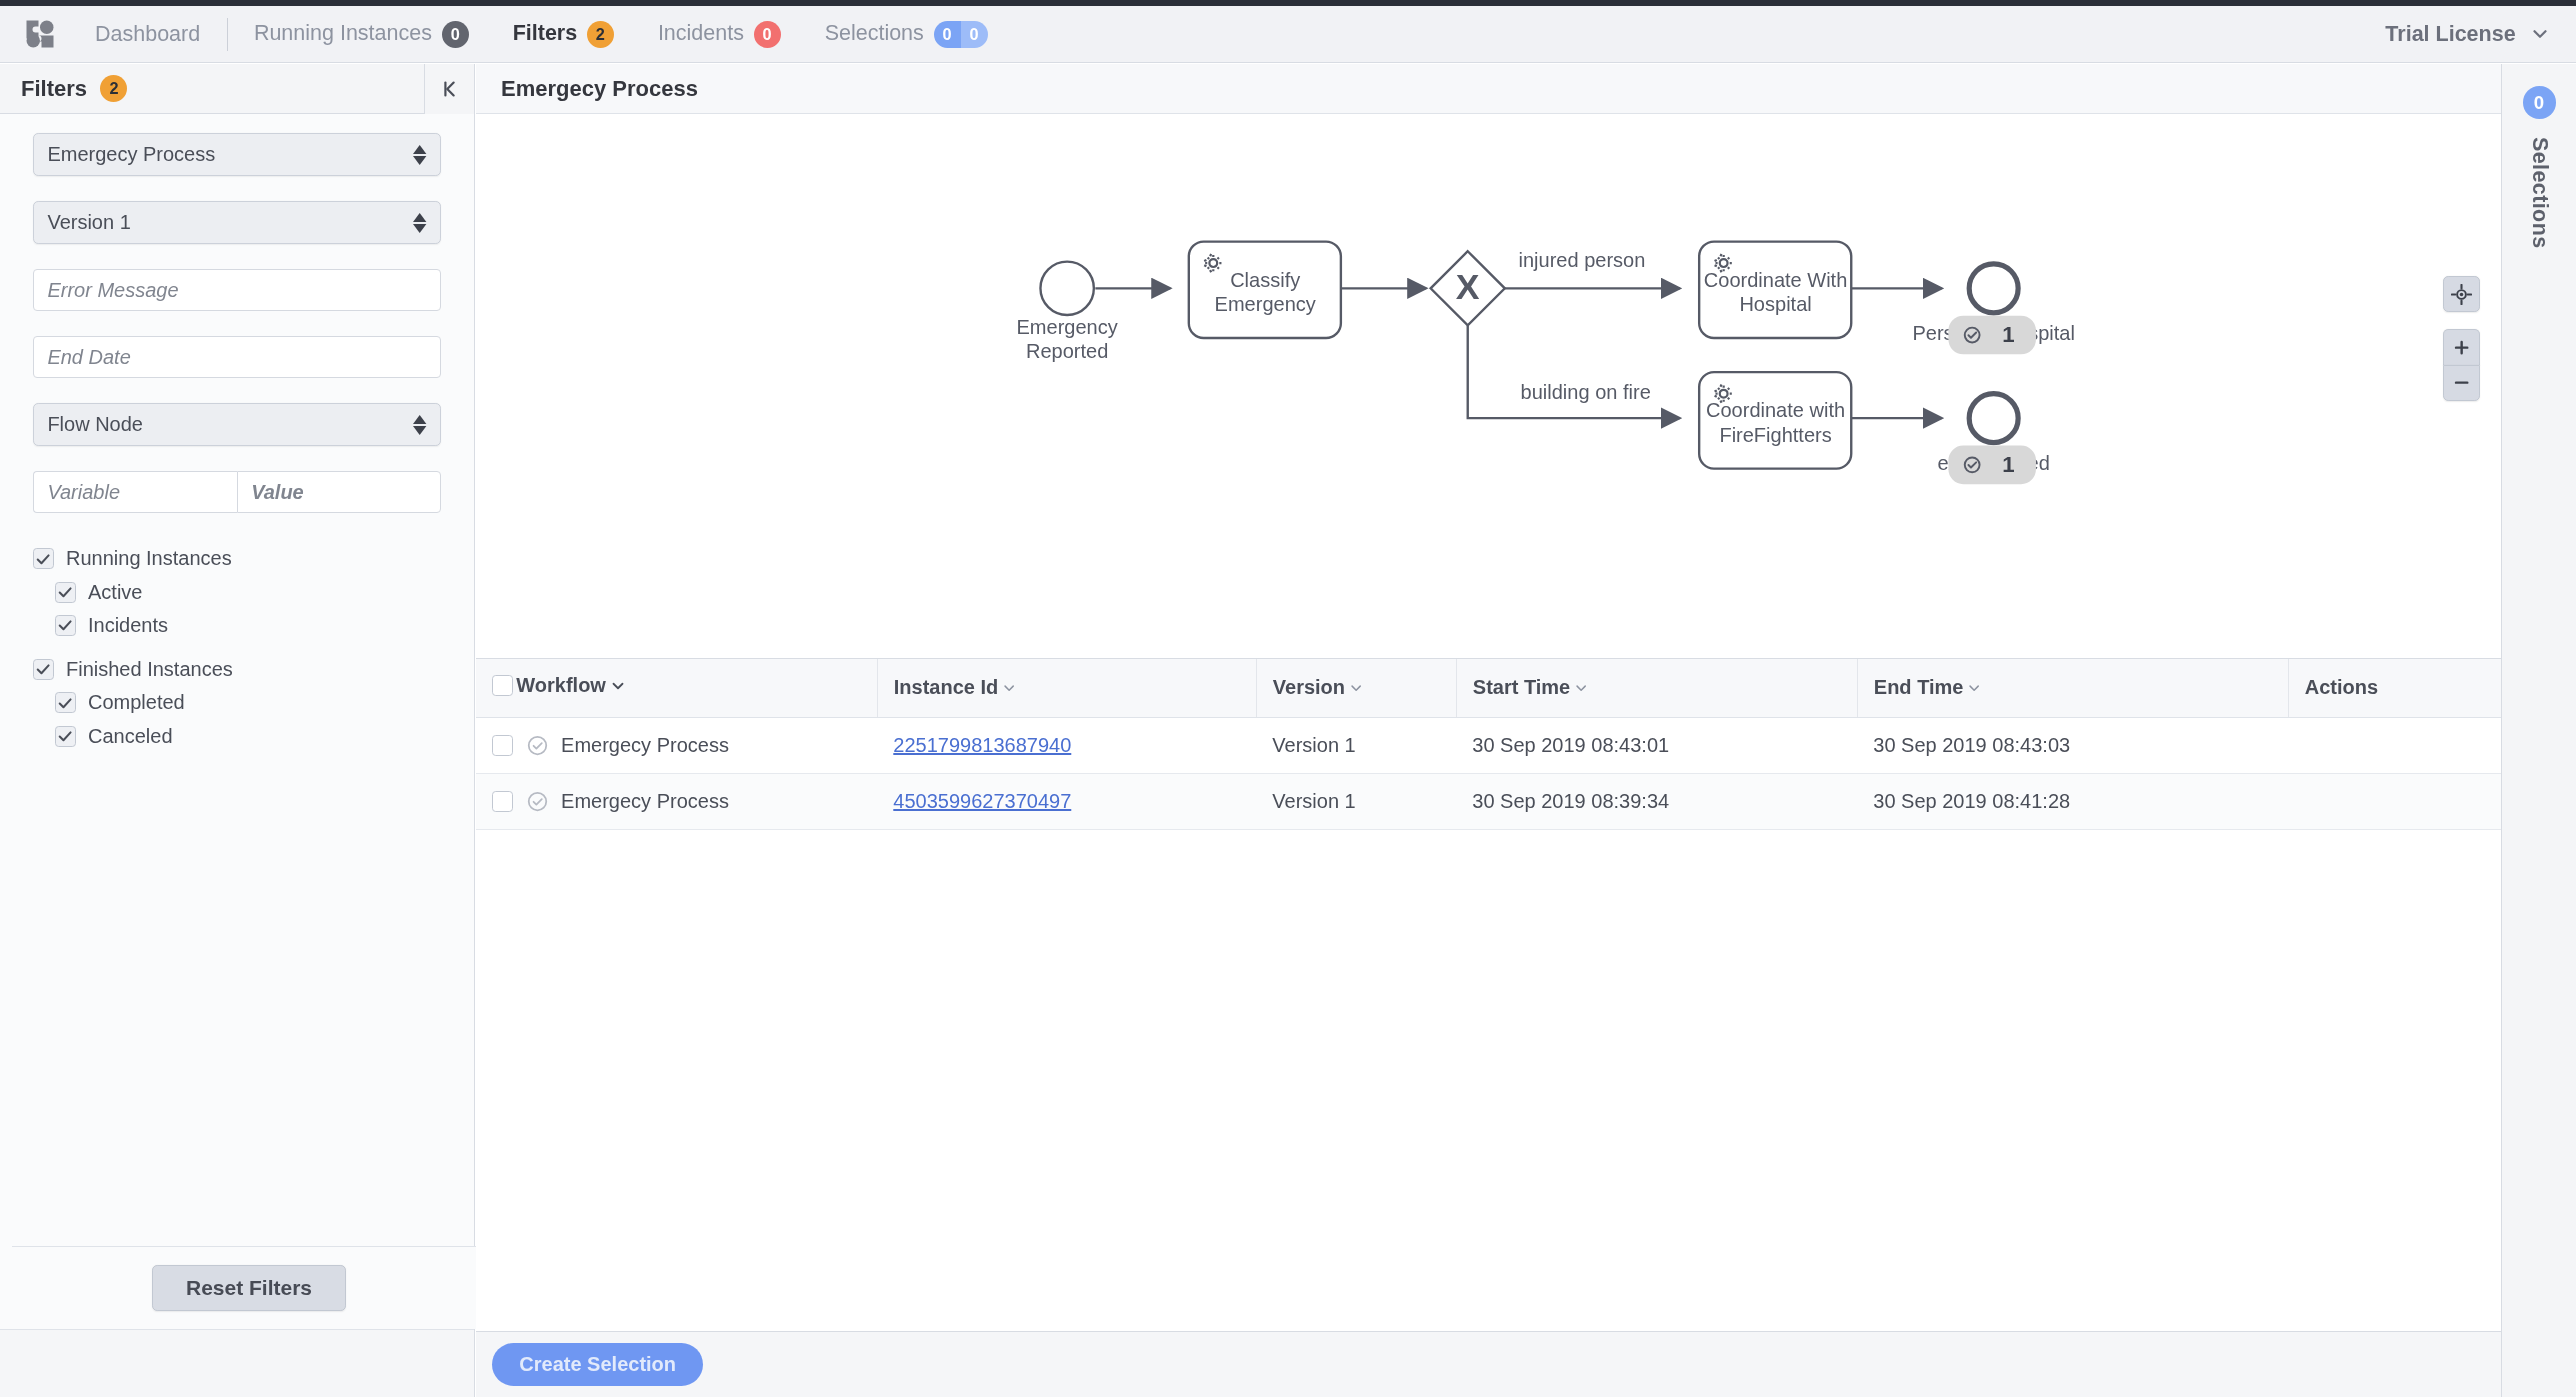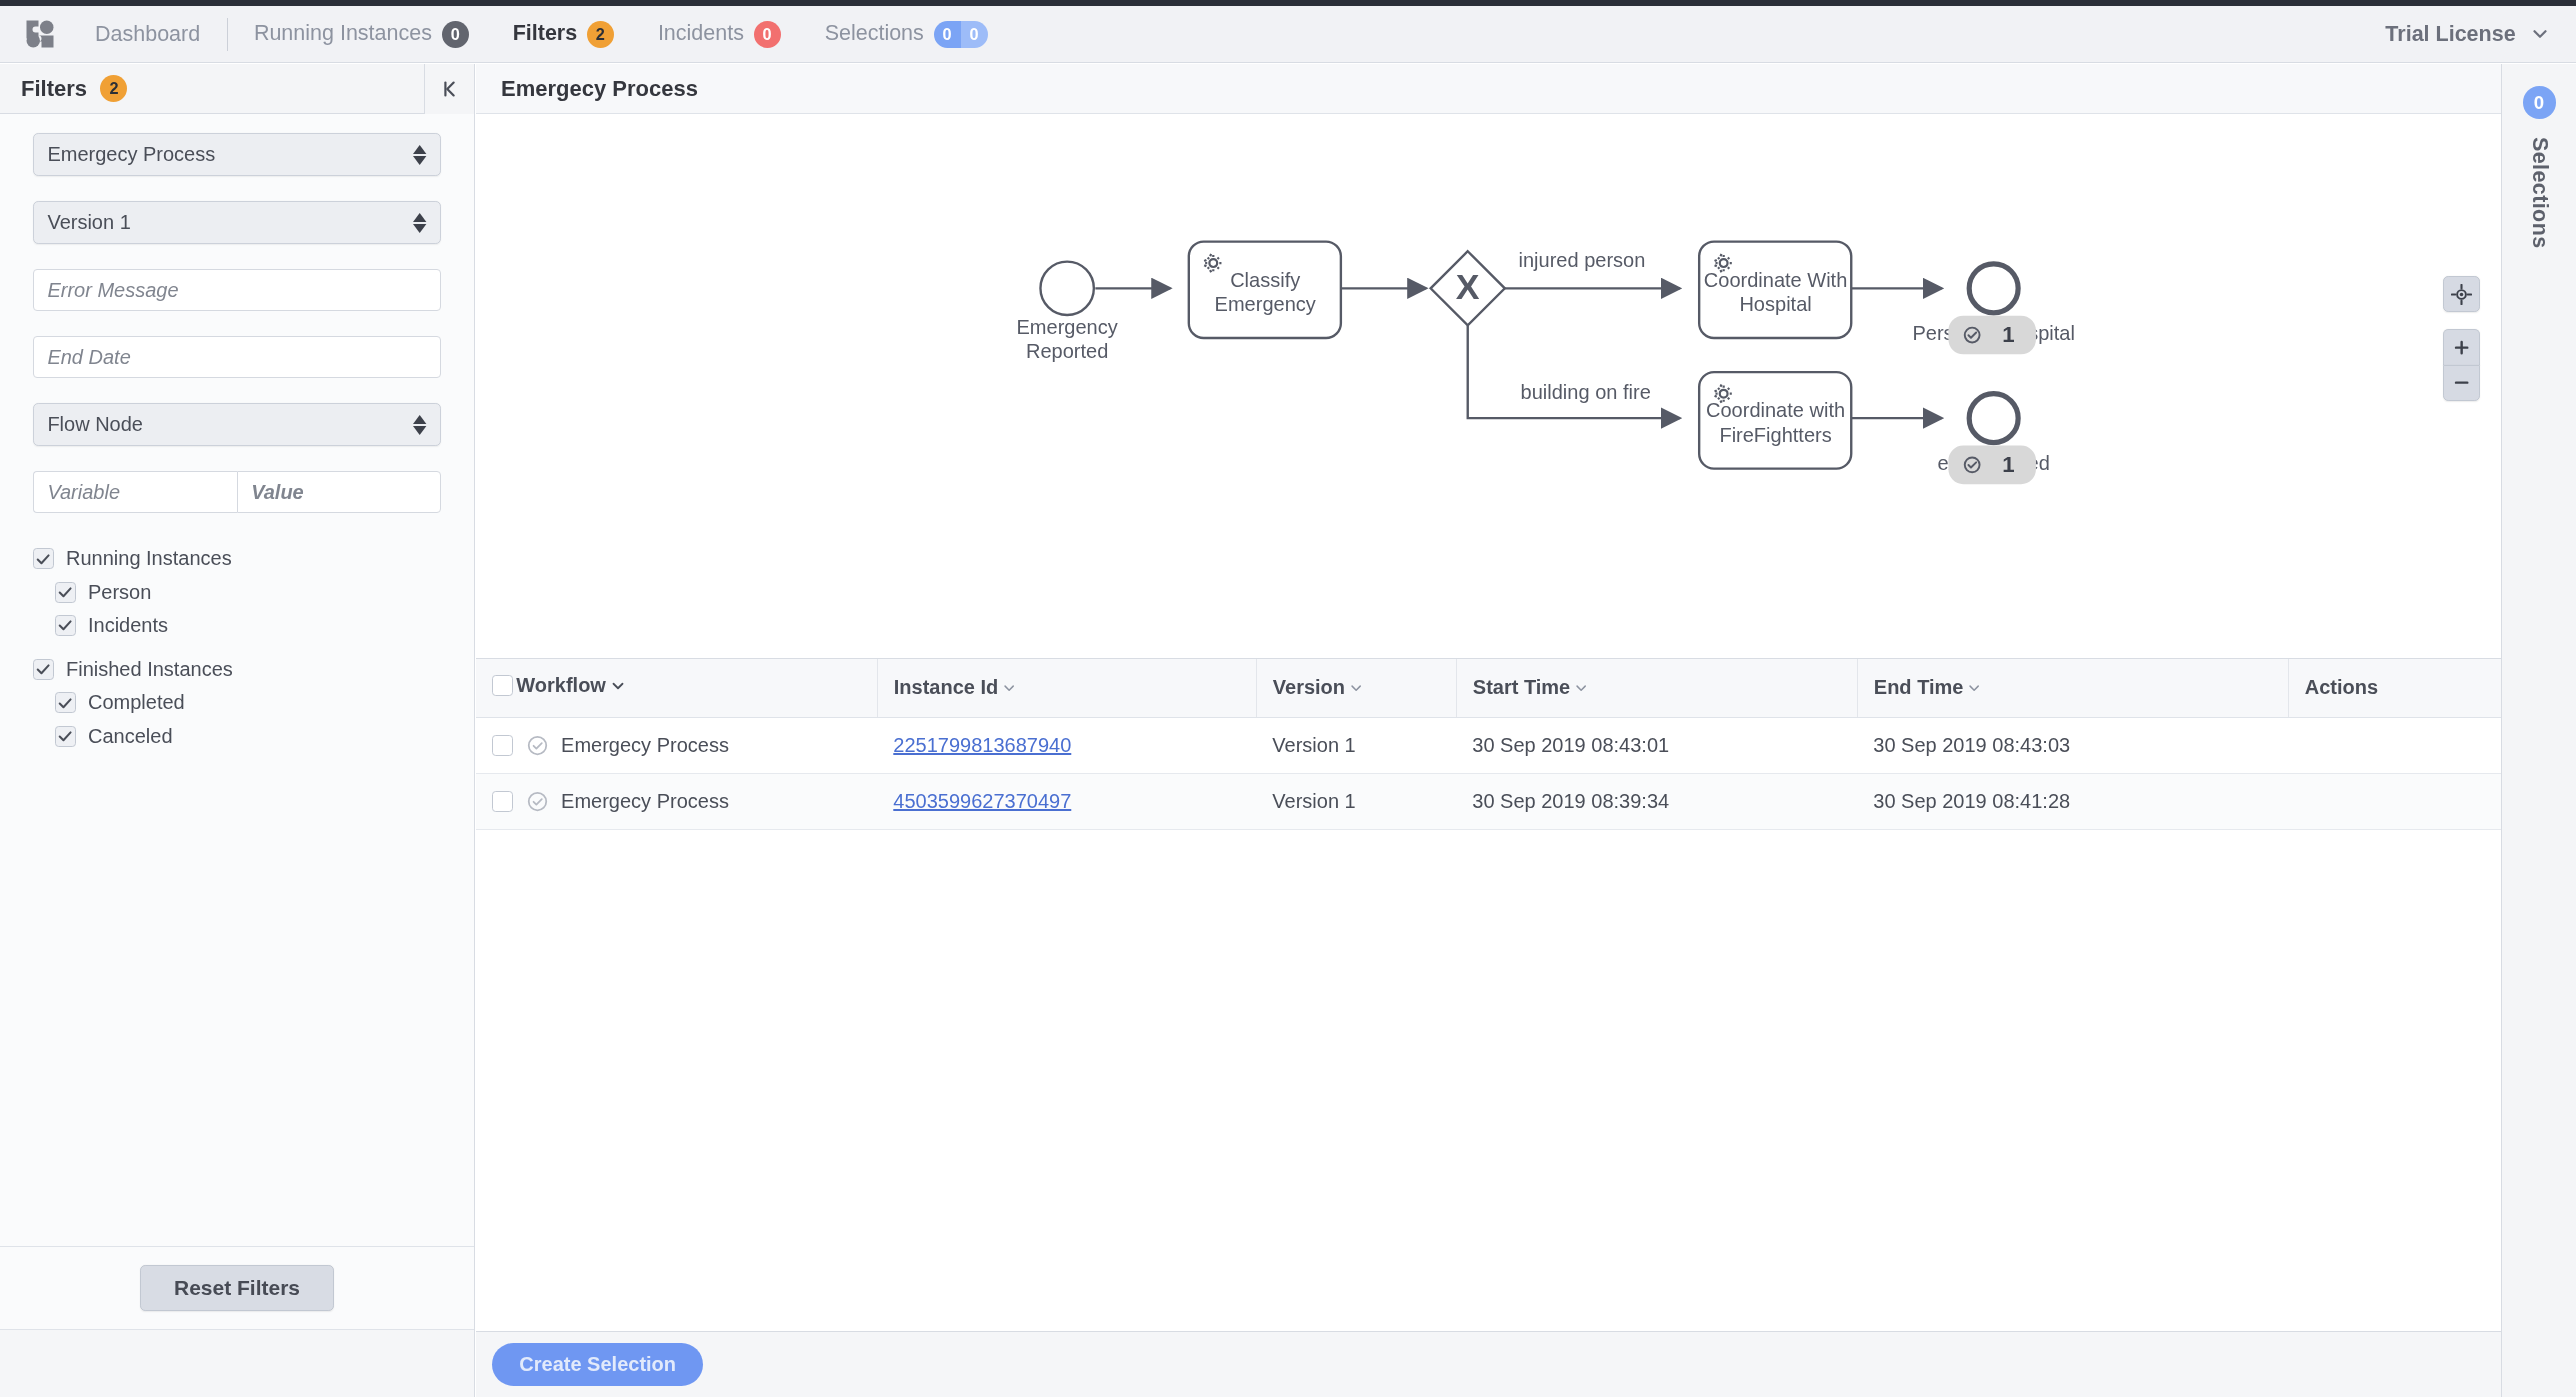--- a/index.html
+++ b/index.html
@@ -89,21 +89,21 @@
   .chk-row { display:flex; align-items:center; gap:12px; margin-bottom:10.4px; font-size:20px; color:#4a4e58; }
   .chk-row.sub { padding-left:22px; }
   .chk-row.gap { margin-top:21px; }
   .cbox {
     width:21px; height:21px; border:0.7px solid #c2c8d2; border-radius:3.7px;
     background:#eef0f4; display:flex; align-items:center; justify-content:center; flex:none;
   }
   .cbox svg { display:block; }
 
   .reset-wrap {
-    position:absolute; left:0; bottom:68px; width:474px; height:83px;
+    position:absolute; left:12px; bottom:68px; width:474px; height:83px;
     border-top:0.7px solid #dfe3e9; background:#fafbfc;
     display:flex; align-items:center; justify-content:center;
   }
   .reset-btn {
     background:#d8dce4; border:0.7px solid #c2c8d2; border-radius:5.2px;
     font-size:21px; font-weight:bold; color:#474b55; padding:10.4px 33px;
     box-shadow:0 0.7px 1.5px rgba(0,0,0,.07);
   }
   .filters-foot {
     position:absolute; left:0; bottom:0; width:474px; height:68px;
@@ -321,21 +321,21 @@
           </svg>
       </span>
       <span>Running Instances</span>
     </div>
     <div class="chk-row sub">
       <span class="cbox">
         <svg width="16.3" height="16.3" viewBox="0 0 24 24">
             <path d="M4 12.5l5.5 5.5L20 6.5" fill="none" stroke="#4a4e58" stroke-width="3" stroke-linecap="round" stroke-linejoin="round"></path>
           </svg>
       </span>
-      <span>Person</span>
+      <span>Active</span>
     </div>
     <div class="chk-row sub">
       <span class="cbox">
         <svg width="16.3" height="16.3" viewBox="0 0 24 24">
             <path d="M4 12.5l5.5 5.5L20 6.5" fill="none" stroke="#4a4e58" stroke-width="3" stroke-linecap="round" stroke-linejoin="round"></path>
           </svg>
       </span>
       <span>Incidents</span>
     </div>
     <div class="chk-row gap">

